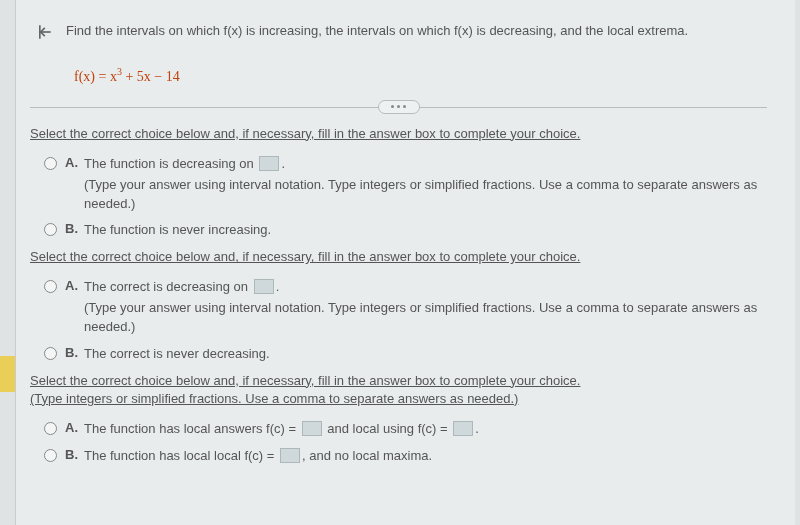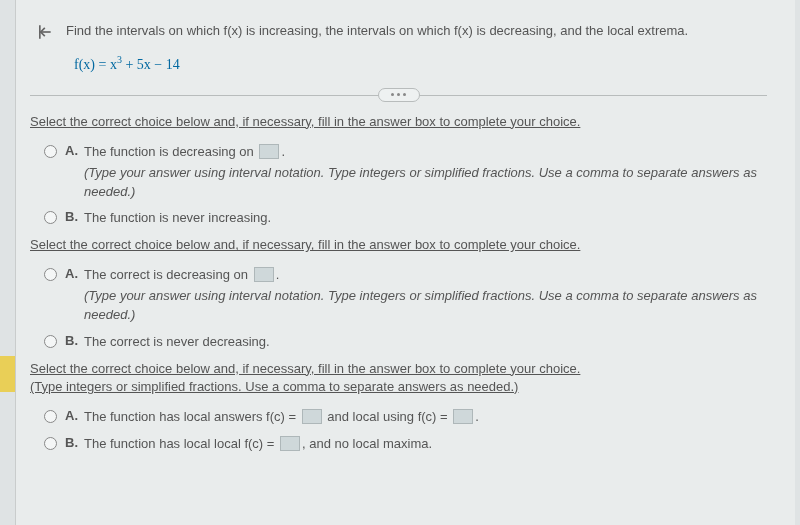--- a/index.html
+++ b/index.html
@@ -23,21 +23,21 @@
   .top-row { display: flex; align-items: center; }
   .back-btn {
     width: 28px; height: 28px;
     display: flex; align-items: center; justify-content: center;
     margin-top: 8px; margin-right: 8px;
     cursor: pointer;
     color: #666;
   }
   .back-btn svg { width: 20px; height: 20px; stroke: #666; stroke-width: 2; fill: none; }
   .qtext { flex: 1; padding-top: 6px; line-height: 1.5; }
-  .formula { margin: 8px 0 14px 44px; font-family: "Times New Roman", serif; font-size: 14px; color: #0369a1; }
+  .formula { margin: 20px 0 14px 44px; font-family: "Times New Roman", serif; font-size: 14px; color: #c2410c; }
   .formula sup { font-size: 10px; }
   .sep {
     position: relative;
     height: 16px;
     margin: 4px 0 10px 0;
   }
   .sep-line {
     position: absolute; top: 8px; left: 0; right: 0;
     border-top: 1px solid #b8bcbc;
   }
@@ -60,21 +60,21 @@
   .opt-label { font-weight: bold; margin-right: 6px; }
   .opt-body { flex: 1; line-height: 1.45; }
   .blank {
     display: inline-block;
     width: 20px; height: 15px;
     background: #cfd8da;
     border: 1px solid #aeb7b9;
     vertical-align: -3px;
     margin: 0 2px;
   }
-  .hint { display:block; margin-top:2px;font-style:italic; }
+  .hint { display:block; margin-top:2px; }
   .yellow-tab {
     position: absolute;
     left: 0; top: 356px;
     width: 16px; height: 36px;
     background: #e9cf57;
   }
 </style>
 </head>
 <body>
 

